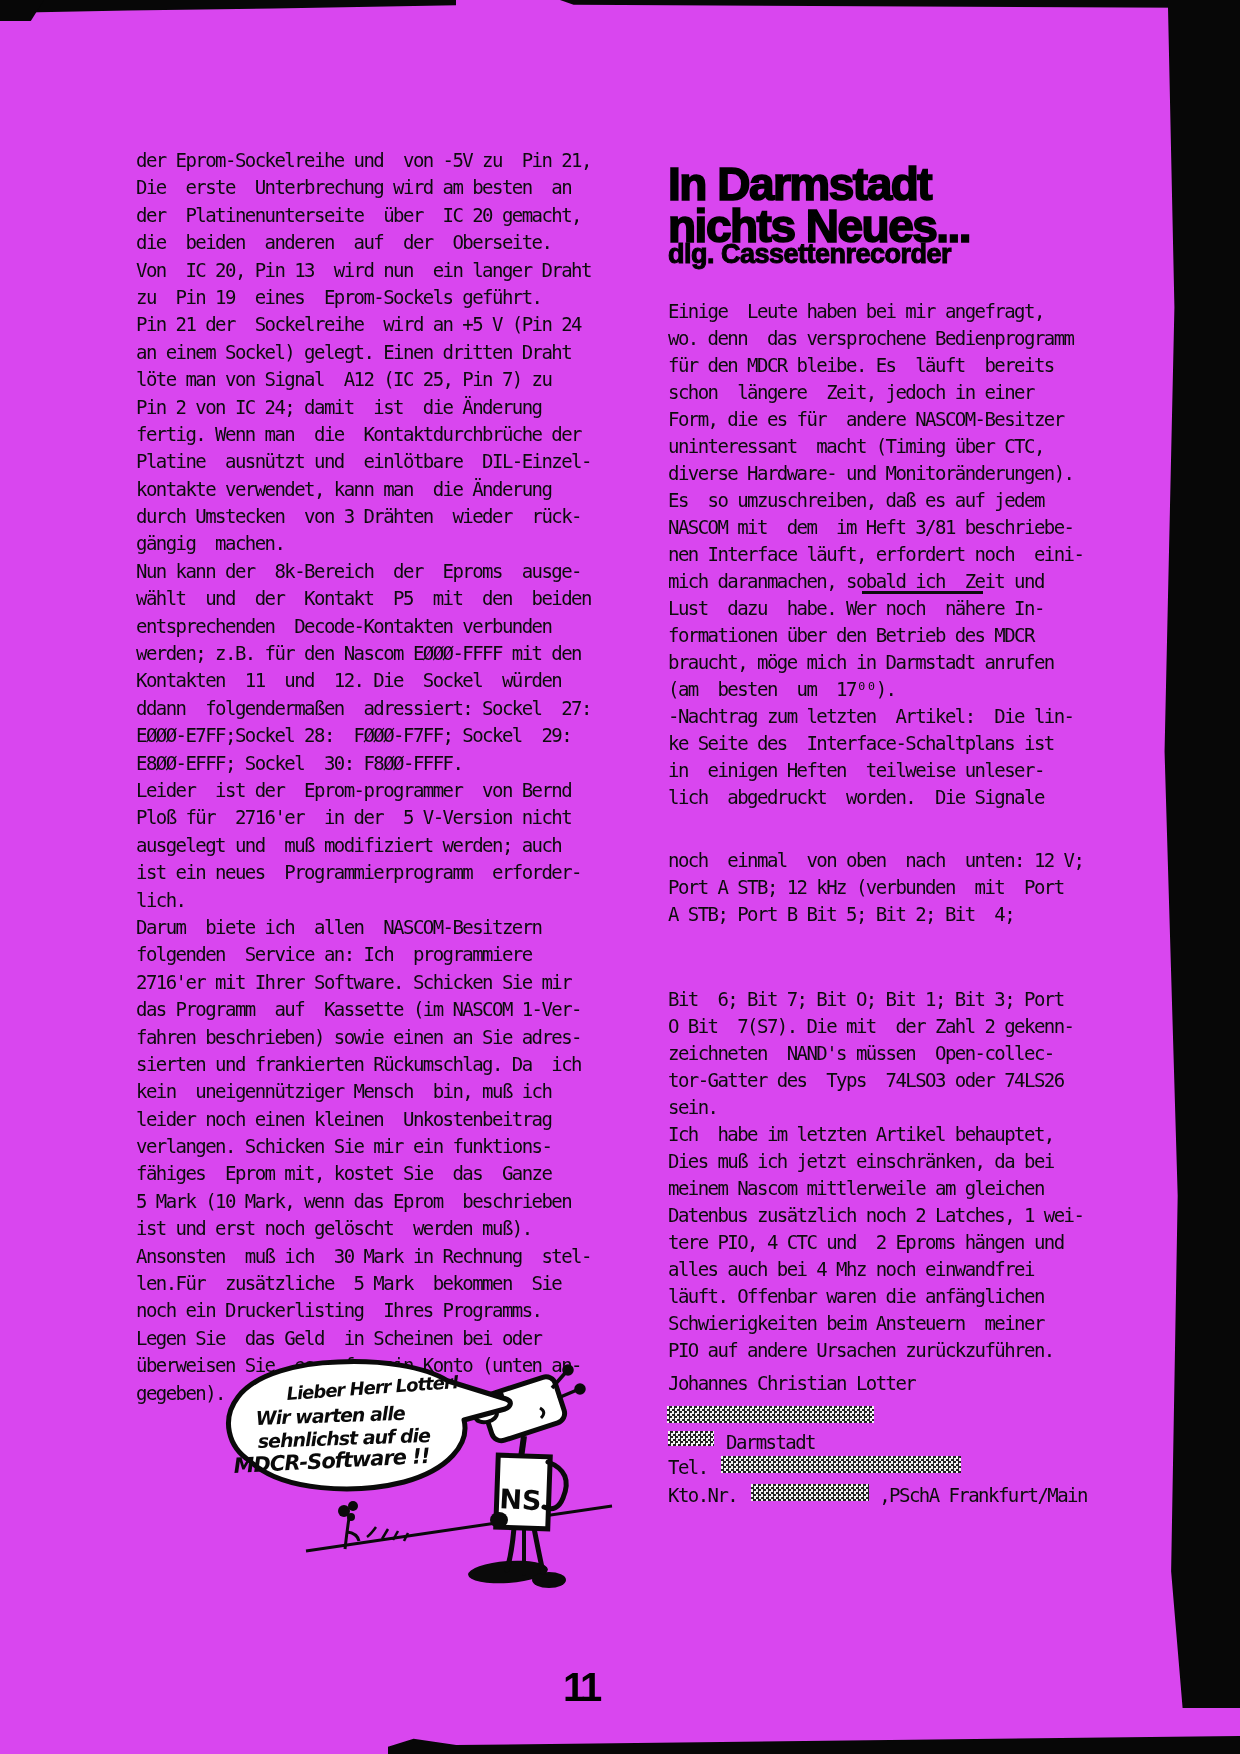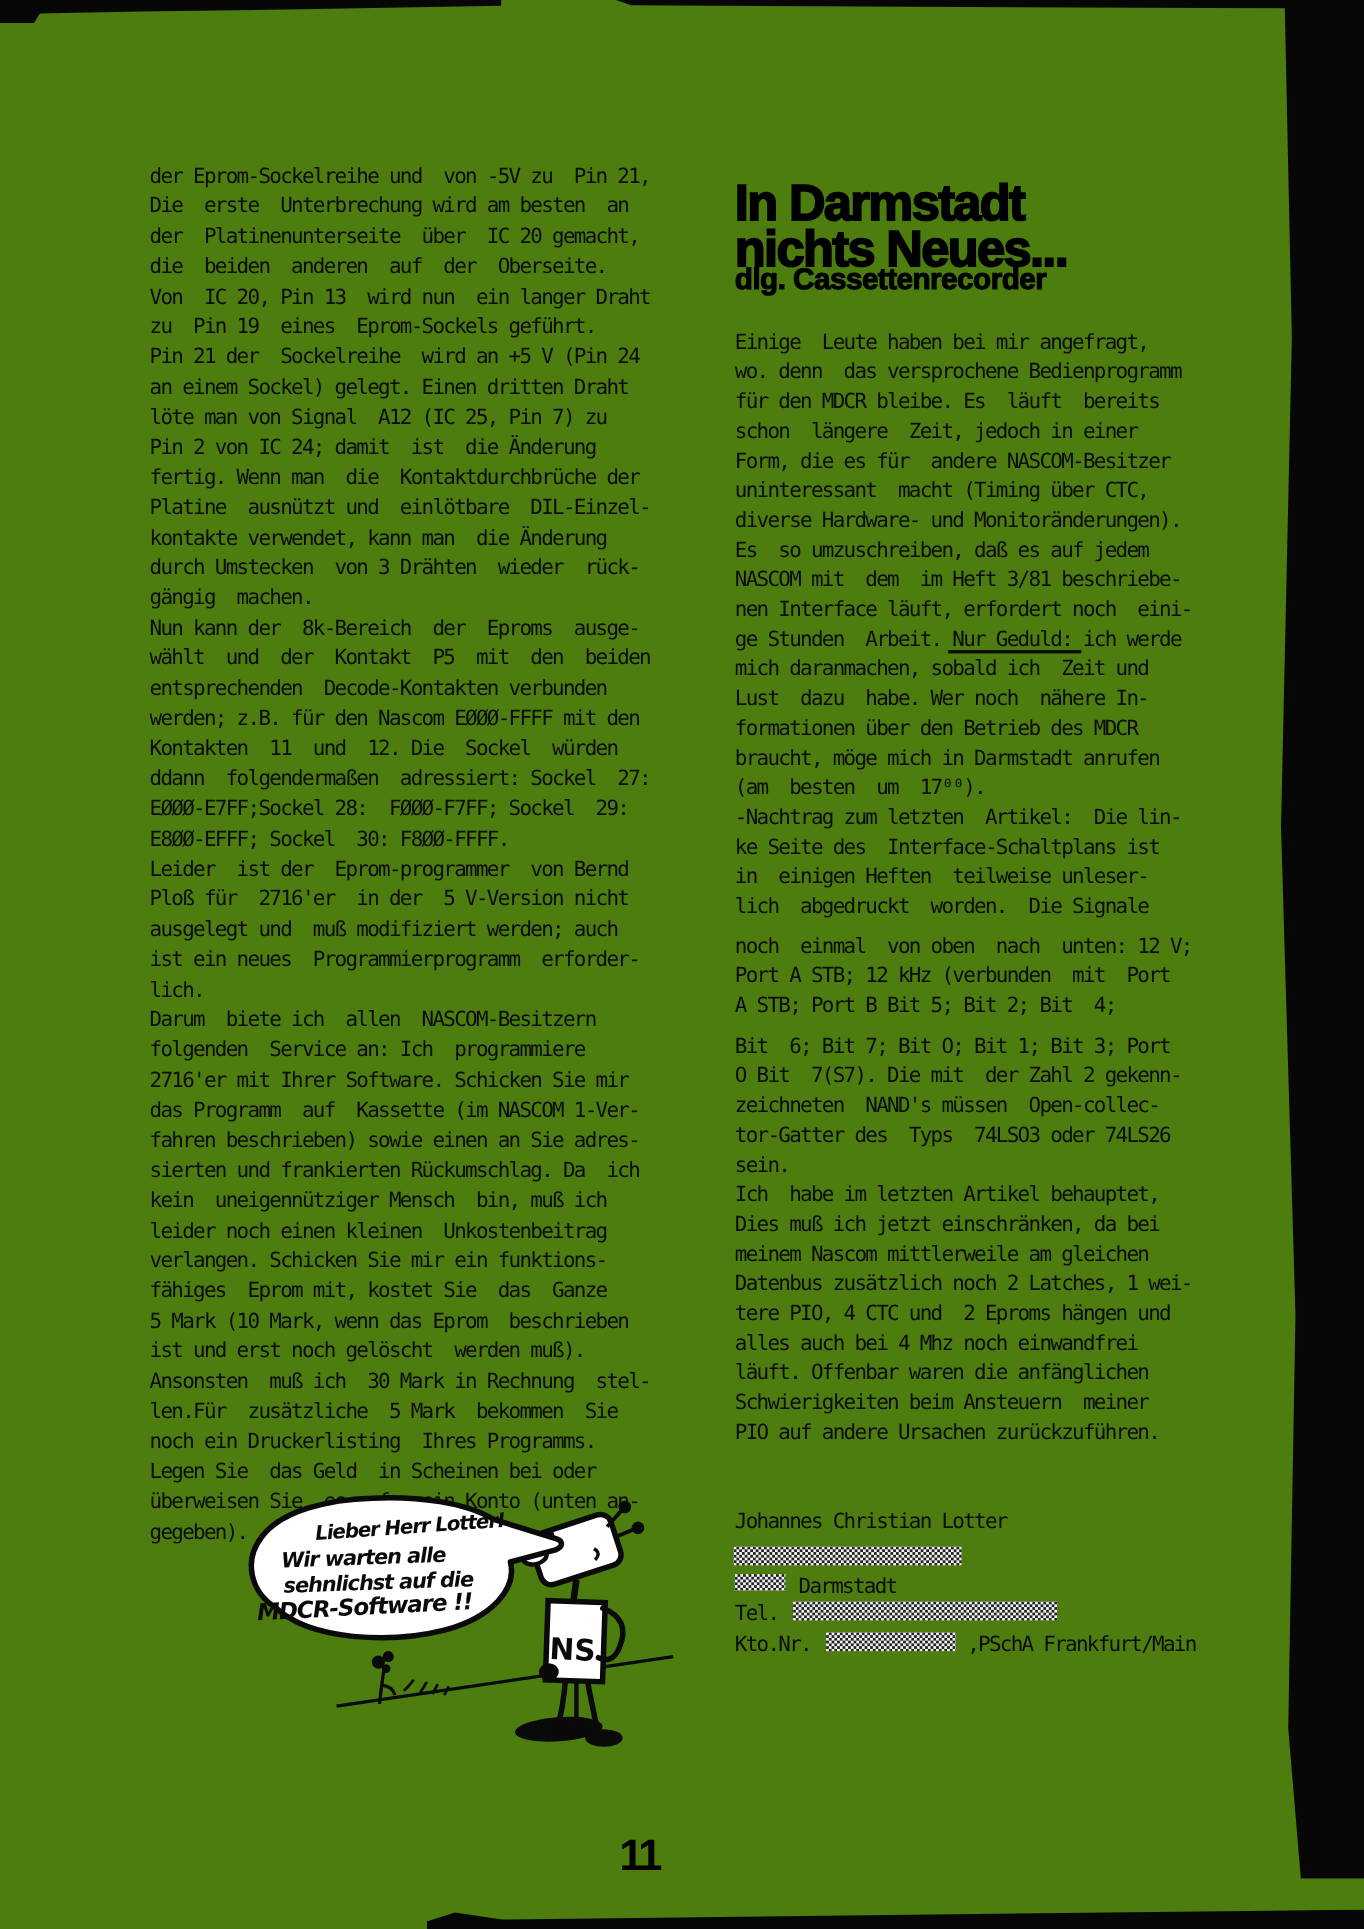--- a/index.html
+++ b/index.html
@@ -1,28 +1,28 @@
 <!DOCTYPE html>
 <html><head>
 <meta charset="utf-8">
 <style>
   html,body{margin:0;padding:0;background:#e8e8e8;}
   .page{
-    position:relative; width:1240px; height:1754px; background:#4d7c0f;
+    position:relative; width:1240px; height:1754px; background:#d946ef;
     overflow:hidden; color:#0c0c0c;
     font-family:"DejaVu Sans Mono","Liberation Mono",monospace;
   }
   
   .tw{font-size:19px; letter-spacing:-1.55px; color:#0c0c0c;}
   .tline{white-space:pre; height:27.4px; line-height:27.4px;}
   .left-col{position:absolute; left:136px; top:147px; width:470px;}
   .rc .tline{height:27px; line-height:27px;}
   .rc1{position:absolute; left:668px; top:298px; width:440px;}
   .rc2{position:absolute; left:668px; top:847px; width:440px;}
-  .rc3{position:absolute; left:668px; top:938px; width:440px;}
+  .rc3{position:absolute; left:668px; top:986px; width:440px;}
   .underline-mark{position:absolute; left:862px; top:591px; width:121px; height:3px; background:#0c0c0c;}
   
   .headline{position:absolute; left:668px; top:163px; font-family:"Liberation Sans","DejaVu Sans",sans-serif; font-weight:bold; color:#000;}
   .hl-big{font-size:46px; line-height:42px; letter-spacing:-1.5px; -webkit-text-stroke:1.7px #000;}
   .hl-sub{font-size:27px; line-height:30px; margin-top:-8px; letter-spacing:-0.5px; -webkit-text-stroke:1px #000;}
   
   .contact{position:absolute; left:668px; top:1372px; width:460px;}
   .c-row{position:absolute; display:flex; white-space:pre;}
   .redact{background-color:#9a9a9a;
     background-image:repeating-conic-gradient(#222 0% 25%, #f3f3f3 0% 50%);
@@ -114,21 +114,20 @@
       <div class="tline">Einige  Leute haben bei mir angefragt,</div>
       <div class="tline">wo. denn  das versprochene Bedienprogramm</div>
       <div class="tline">für den MDCR bleibe. Es  läuft  bereits</div>
       <div class="tline">schon  längere  Zeit, jedoch in einer</div>
       <div class="tline">Form, die es für  andere NASCOM-Besitzer</div>
       <div class="tline">uninteressant  macht (Timing über CTC,</div>
       <div class="tline">diverse Hardware- und Monitoränderungen).</div>
       <div class="tline">Es  so umzuschreiben, daß es auf jedem</div>
       <div class="tline">NASCOM mit  dem  im Heft 3/81 beschriebe-</div>
       <div class="tline">nen Interface läuft, erfordert noch  eini-</div>
-      <div class="tline">ge Stunden  Arbeit. Nur Geduld: ich werde</div>
       <div class="tline">mich daranmachen, sobald ich  Zeit und</div>
       <div class="tline">Lust  dazu  habe. Wer noch  nähere In-</div>
       <div class="tline">formationen über den Betrieb des MDCR</div>
       <div class="tline">braucht, möge mich in Darmstadt anrufen</div>
       <div class="tline">(am  besten  um  17⁰⁰).</div>
       <div class="tline">-Nachtrag zum letzten  Artikel:  Die lin-</div>
       <div class="tline">ke Seite des  Interface-Schaltplans ist</div>
       <div class="tline">in  einigen Heften  teilweise unleser-</div>
       <div class="tline">lich  abgedruckt  worden.  Die Signale</div>
     </div>

